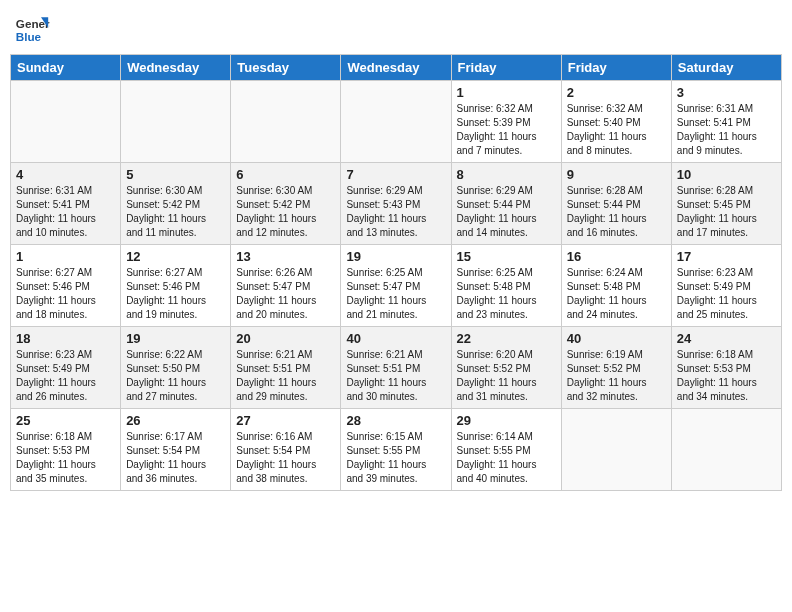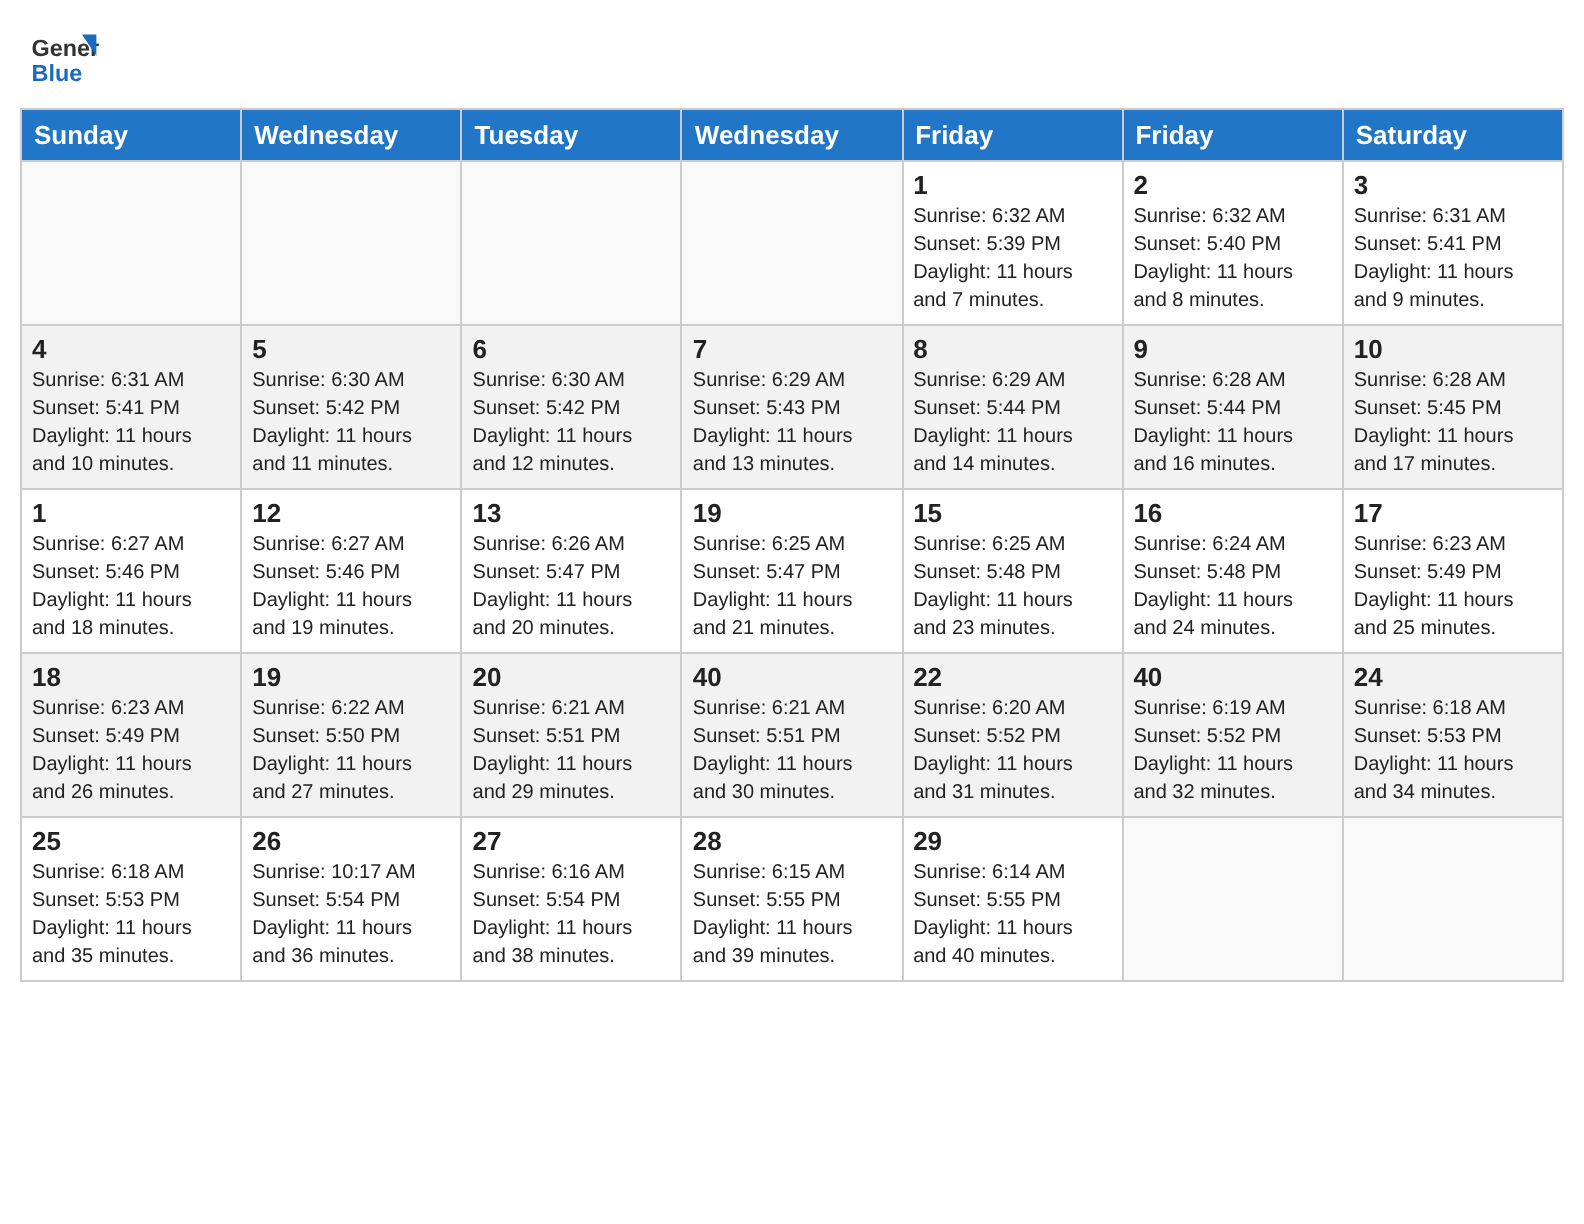--- a/index.html
+++ b/index.html
@@ -269,21 +269,21 @@
       </tr>
       <tr class="row-white">
         <td>
           <span class="day-num">25</span>
           <div class="day-info">Sunrise: 6:18 AM
 Sunset: 5:53 PM
 Daylight: 11 hours and 35 minutes.</div>
         </td>
         <td>
           <span class="day-num">26</span>
-          <div class="day-info">Sunrise: 10:17 AM
+          <div class="day-info">Sunrise: 6:17 AM
 Sunset: 5:54 PM
 Daylight: 11 hours and 36 minutes.</div>
         </td>
         <td>
           <span class="day-num">27</span>
           <div class="day-info">Sunrise: 6:16 AM
 Sunset: 5:54 PM
 Daylight: 11 hours and 38 minutes.</div>
         </td>
         <td>

